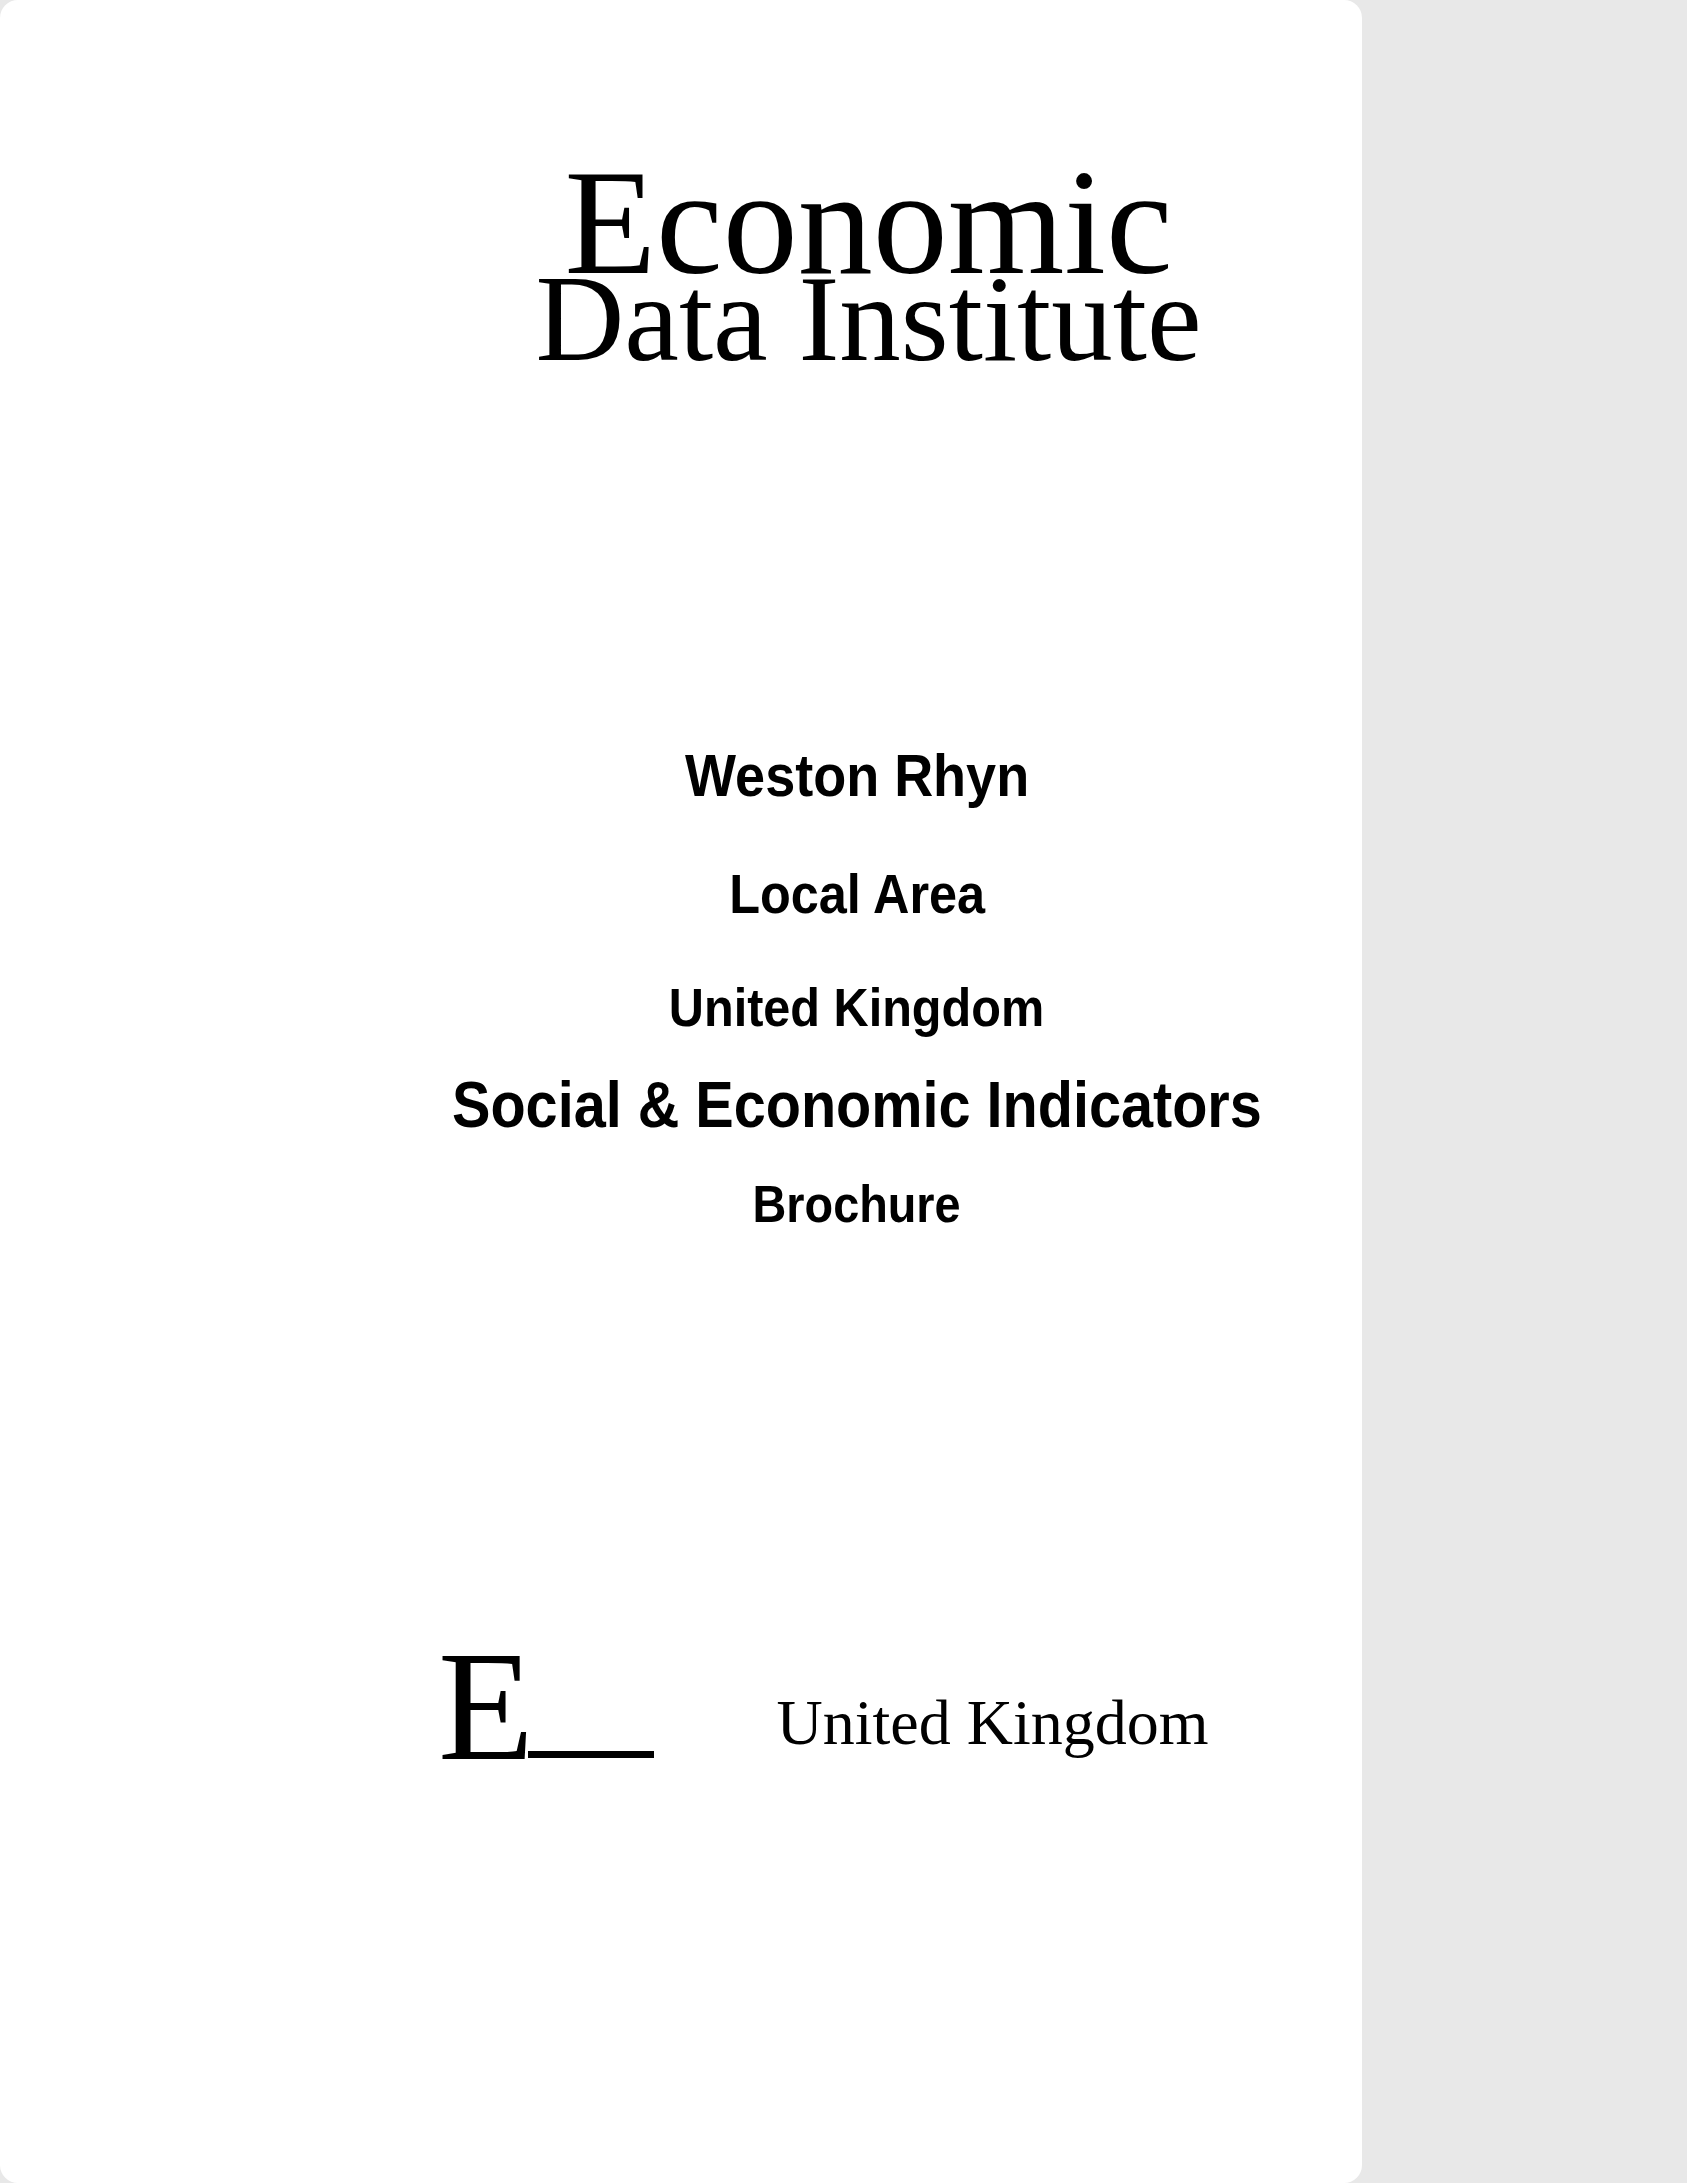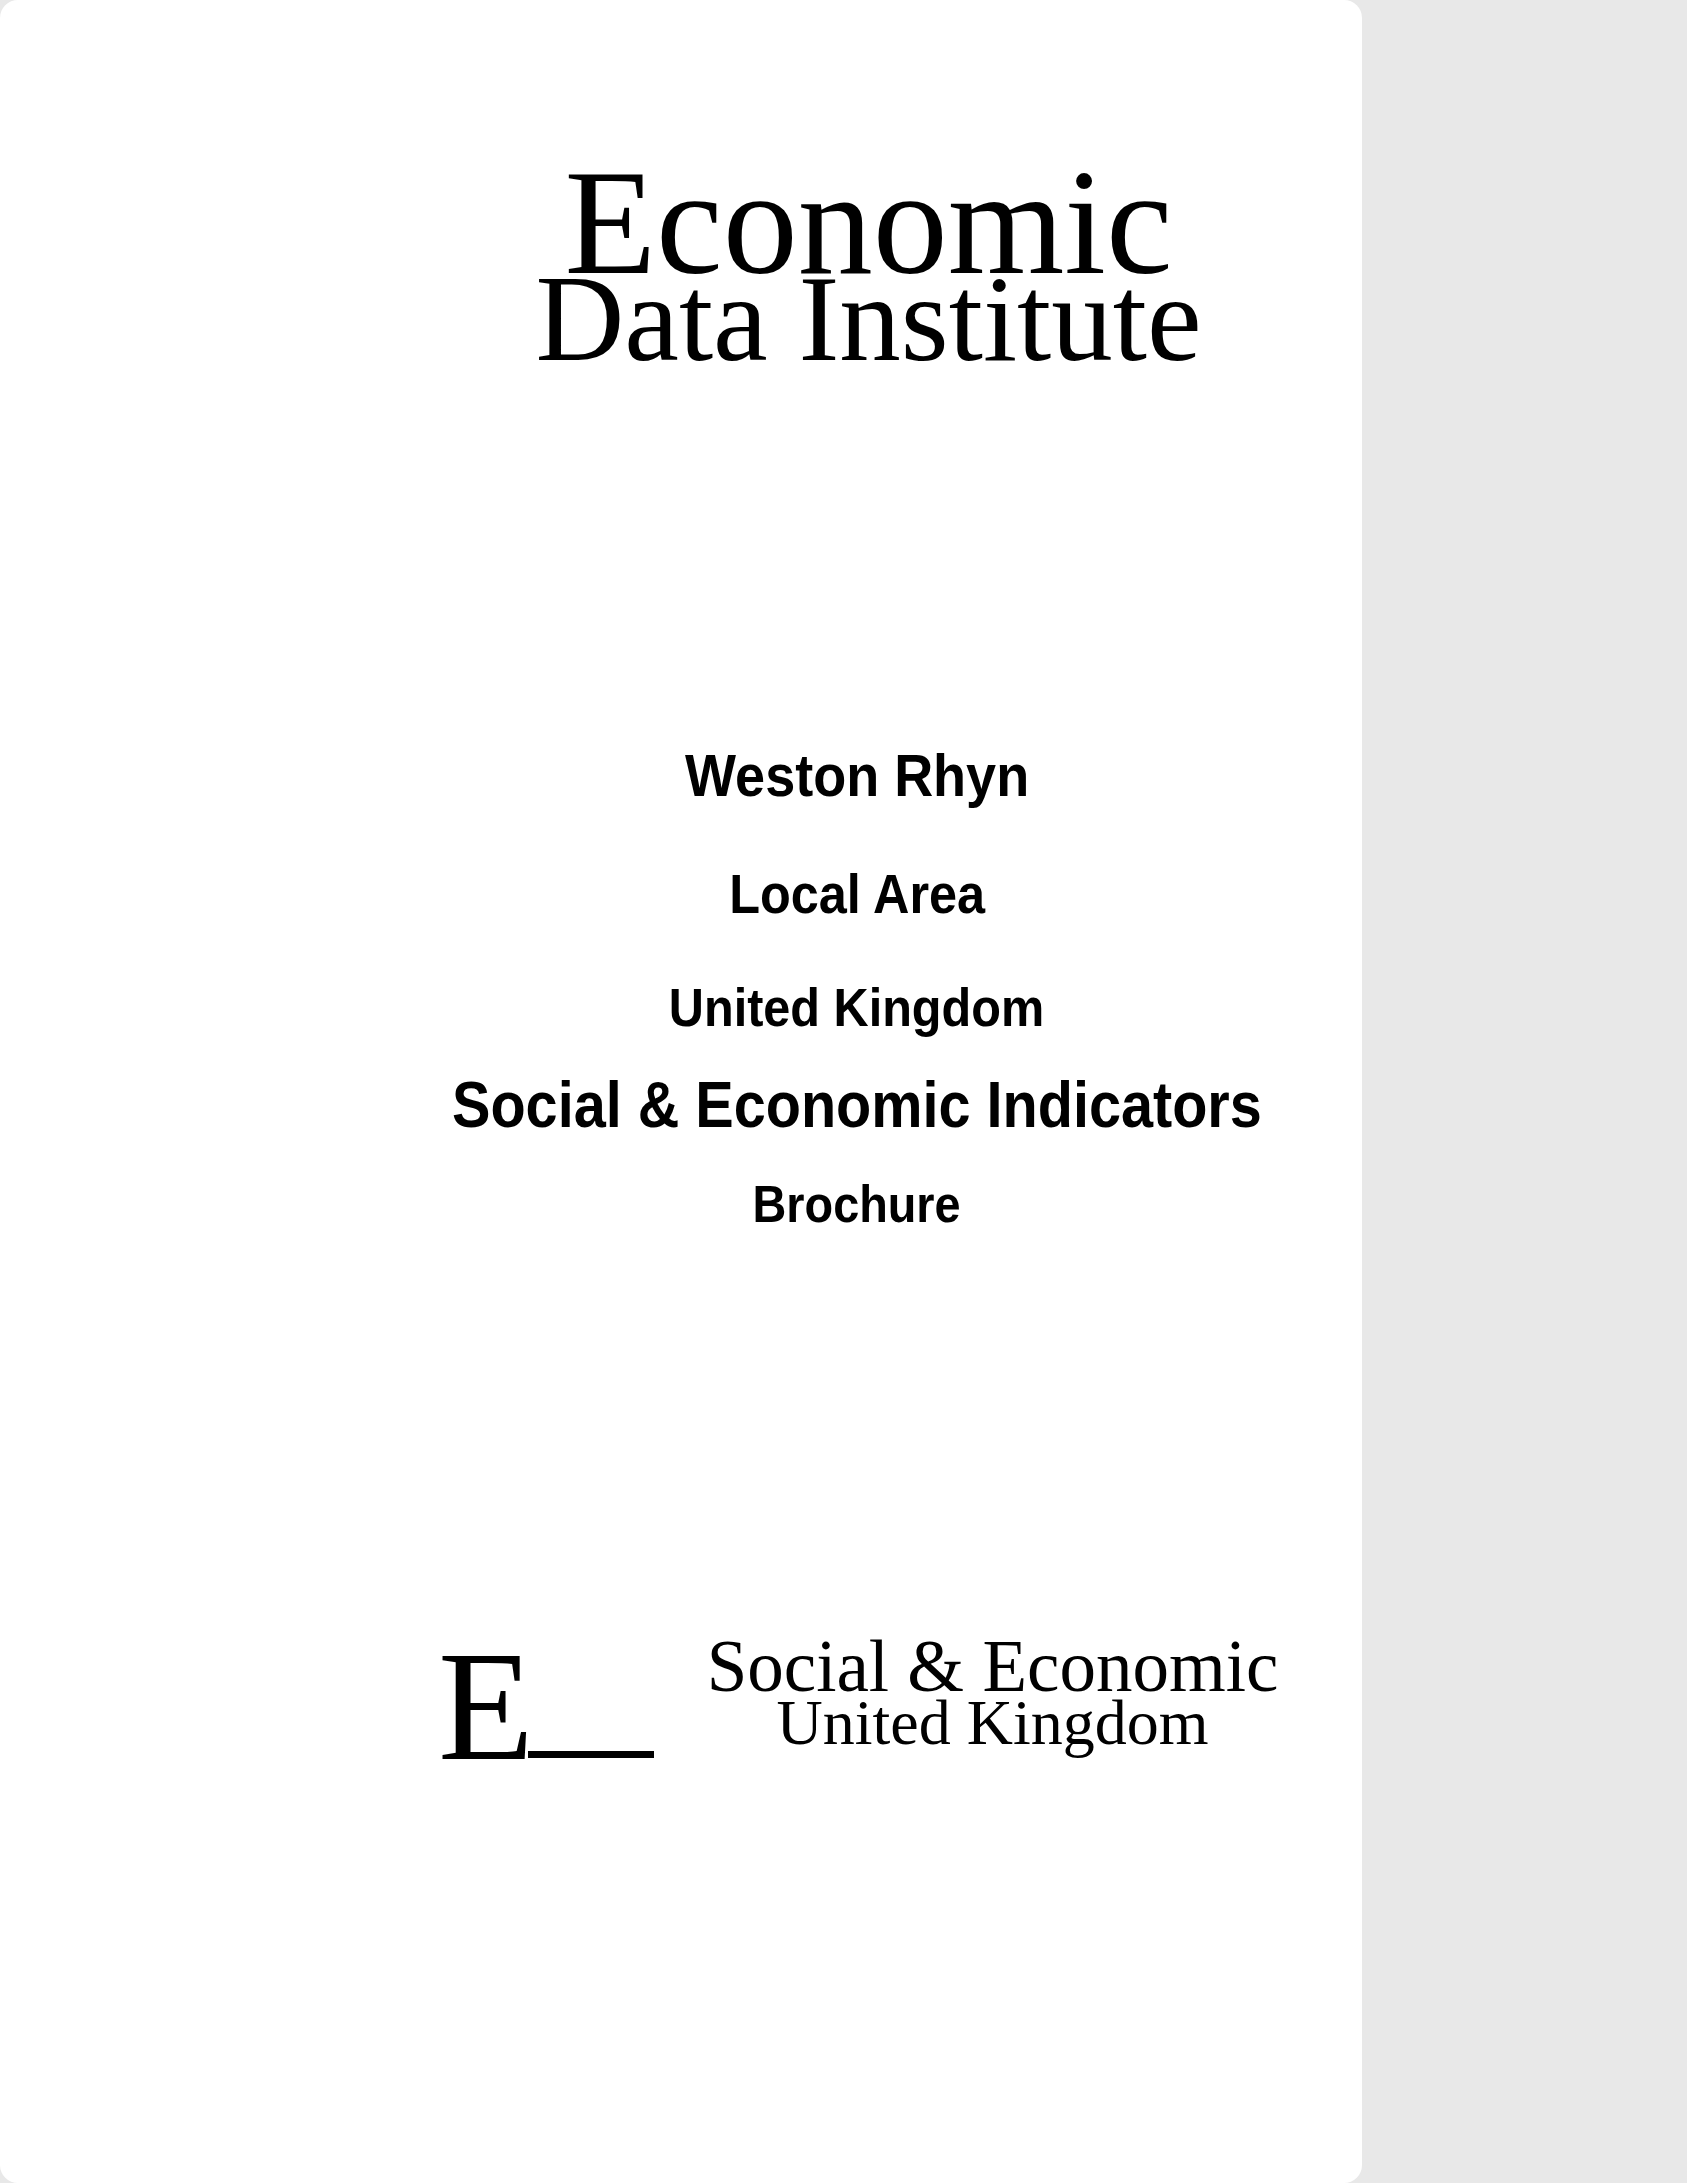--- a/index.html
+++ b/index.html
@@ -99,17 +99,16 @@
   <div class="line mid series">
     <span class="cond">Social &amp; Economic Indicators</span>
   </div>
   <div class="line mid pub-type">
     <span class="cond">Brochure</span>
   </div>
 
   <div class="edi-e">E</div>
   <div class="edi-underline"></div>
 
-  <div class="edi-tagline edi-tag-1">Social &amp; Economic</div>
   <div class="edi-tagline edi-tag-2">United Kingdom</div>
 
 </div>
 
 
 </body></html>

